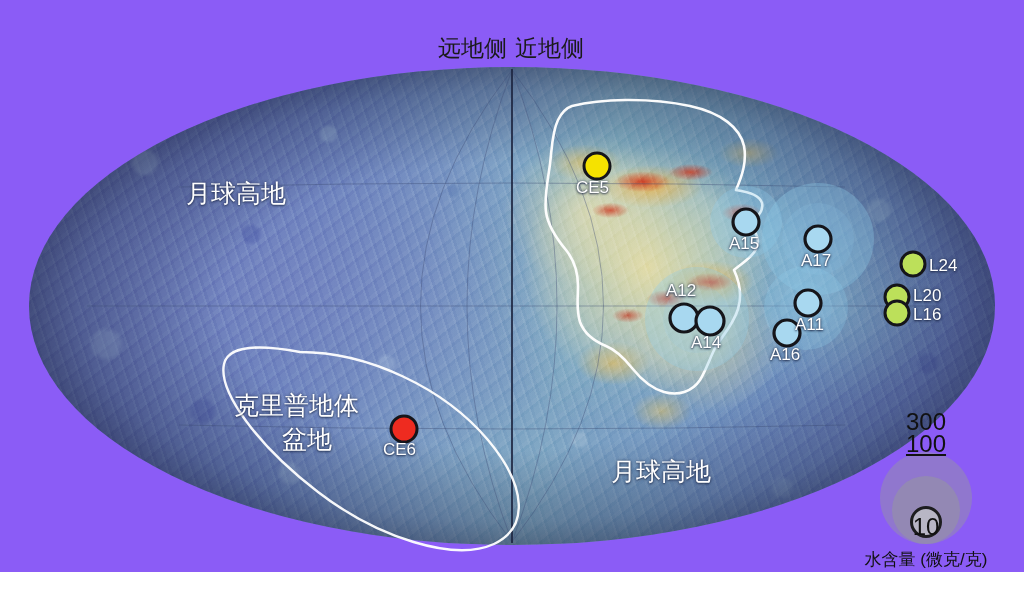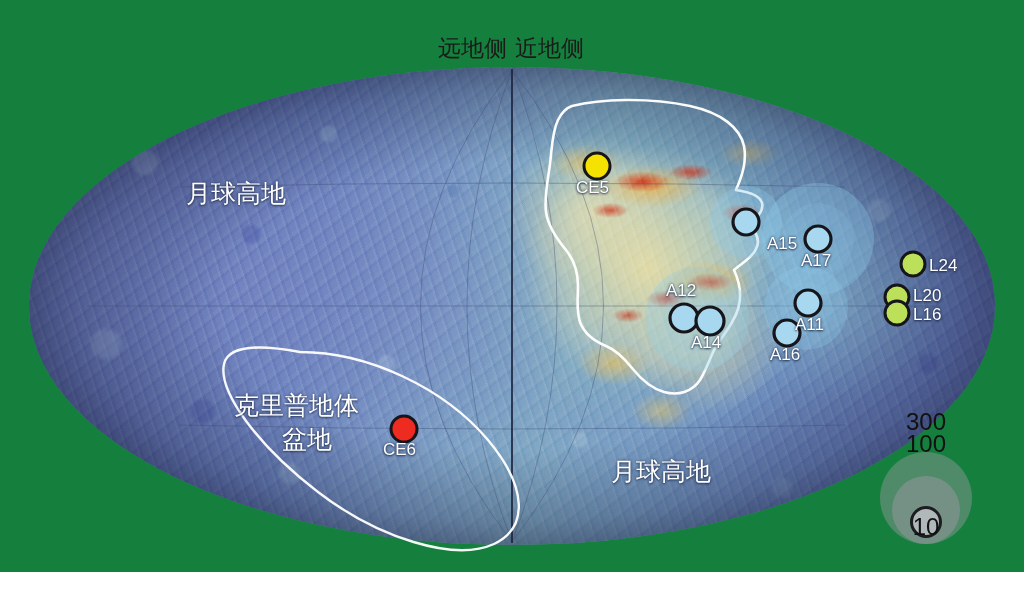--- a/index.html
+++ b/index.html
@@ -1,18 +1,18 @@
 <!DOCTYPE html>
 <html><head>
 <meta charset="utf-8">
 <style>
   html,body{margin:0;padding:0;background:#ffffff;}
   body{width:1024px;height:609px;overflow:hidden;
        font-family:"Liberation Sans","DejaVu Sans",sans-serif;}
-  #stage{position:relative;width:1024px;height:572px;background:#15803d;}
+  #stage{position:relative;width:1024px;height:572px;background:#8b5cf6;}
 
   
   .hemi-label{position:absolute;font-size:23px;color:#1a1a1a;white-space:nowrap;}
   #hemi-far{left:438px;top:33px;}
   #hemi-near{left:515px;top:33px;}
 
   
   #map-wrap{position:absolute;left:29px;top:67px;width:966px;height:478px;}
   .moll{position:absolute;inset:0;border-radius:50%/50%;overflow:hidden;}
 
@@ -113,21 +113,21 @@
   
   #water-legend{position:absolute;left:846px;top:452px;width:160px;}
   #water-circles{position:relative;width:110px;height:92px;margin:0 auto;}
   .wc{position:absolute;border-radius:50%;left:50%;transform:translateX(-50%);}
   #wc-300{width:92px;height:92px;bottom:0;background:rgba(150,152,158,.45);}
   #wc-100{width:68px;height:68px;bottom:0;background:rgba(150,152,158,.55);}
   #wc-10{width:32px;height:32px;bottom:6px;background:rgba(196,198,203,.75);
          border:3px solid #1d1d1f;box-sizing:border-box;}
   .wc-num{position:absolute;left:50%;transform:translateX(-50%);
           font-size:24px;color:#111;z-index:5;}
-  #wn-300{top:-44px;} #wn-100{top:-22px;} #wn-10{top:17px;margin-top:44px;}
+  #wn-300{top:-44px;} #wn-100{top:-22px;text-decoration:underline;} #wn-10{top:17px;margin-top:44px;}
   #water-legend-title{font-size:17px;color:#111;text-align:center;margin-top:4px;}
 </style>
 </head>
 <body>
 
 <div id="stage">
 
   <div class="hemi-label" id="hemi-far">远地侧</div>
   <div class="hemi-label" id="hemi-near">近地侧</div>
 
@@ -201,36 +201,37 @@
   </svg>
 
   <div class="map-text" id="lbl-highlands-far">月球高地</div>
   <div class="map-text" id="lbl-highlands-near">月球高地</div>
   <div class="map-text" id="lbl-spa-1">克里普地体</div>
   <div class="map-text" id="lbl-spa-2">盆地</div>
 
   <div id="site-labels">
       <div class="site-label" style="left: 576px; top: 178px;">CE5</div>
       <div class="site-label" style="left: 383px; top: 440px;">CE6</div>
-      <div class="site-label" style="left: 767px; top: 234px;">A15</div>
+      <div class="site-label" style="left: 729px; top: 234px;">A15</div>
       <div class="site-label" style="left: 801px; top: 251px;">A17</div>
       <div class="site-label" style="left: 666px; top: 281px;">A12</div>
       <div class="site-label" style="left: 691px; top: 333px;">A14</div>
       <div class="site-label" style="left: 795px; top: 315px;">A11</div>
       <div class="site-label" style="left: 770px; top: 345px;">A16</div>
       <div class="site-label" style="left: 929px; top: 256px;">L24</div>
       <div class="site-label" style="left: 913px; top: 286px;">L20</div>
       <div class="site-label" style="left: 913px; top: 305px;">L16</div>
     </div>
 
 
   <div id="water-legend">
     <div id="water-circles">
       <div class="wc" id="wc-300"></div>
       <div class="wc" id="wc-100"></div>
       <div class="wc" id="wc-10"></div>
       <div class="wc-num" id="wn-300">300</div>
       <div class="wc-num" id="wn-100">100</div>
       <div class="wc-num" id="wn-10">10</div>
     </div>
+    <div id="water-legend-title">水含量 (微克/克)</div>
   </div>
 
 </div>
 
 </body></html>

